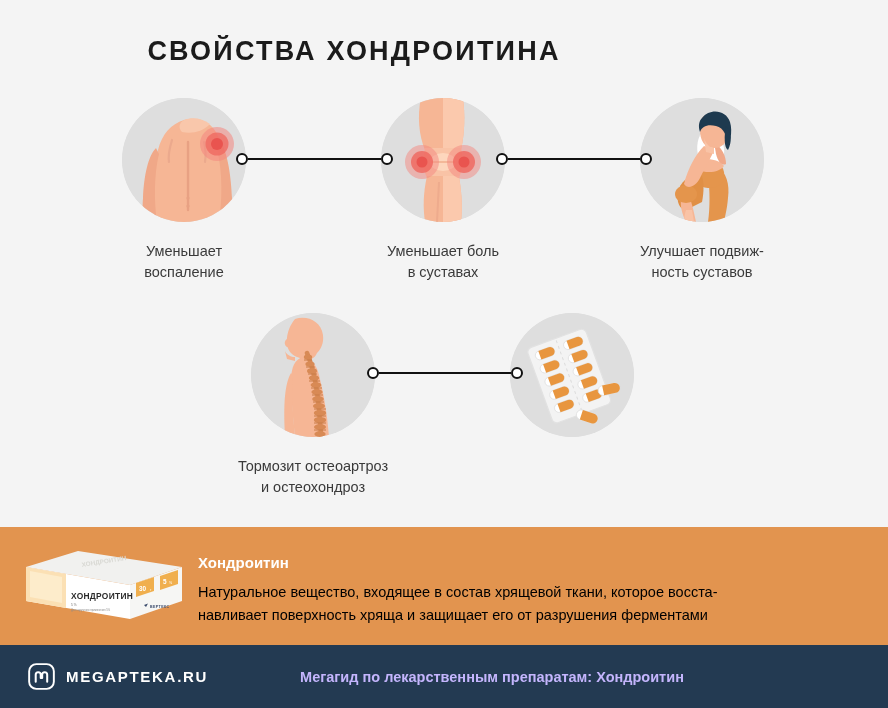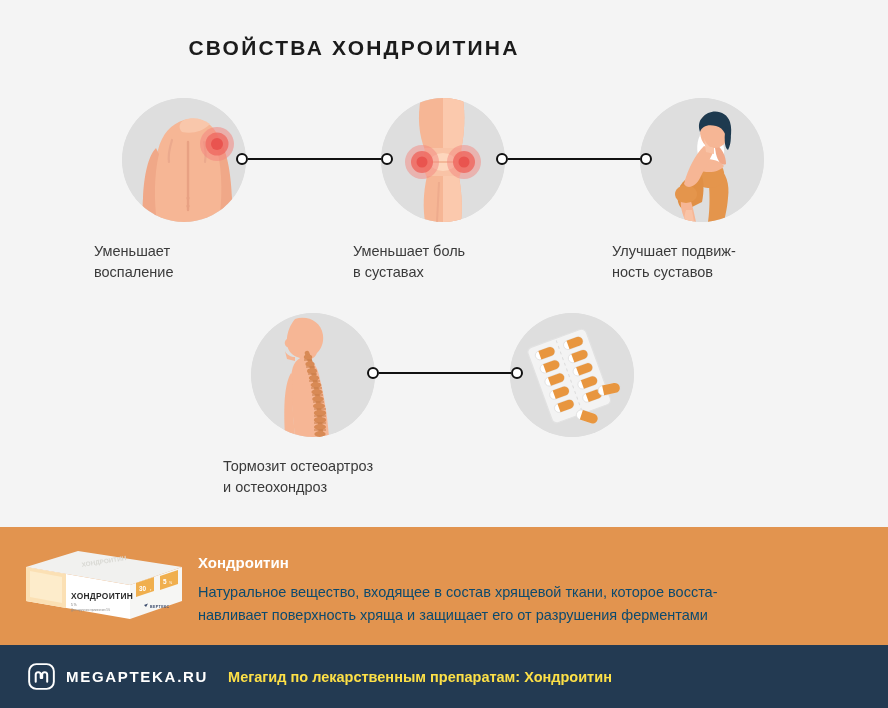--- a/index.html
+++ b/index.html
@@ -26,21 +26,21 @@
     overflow: hidden;
   }
 
   
   .title {
     position: absolute;
     top: 36px;
     left: 0;
     width: 708px;
     text-align: center;
-    font-size: 21px;
+    font-size: 27px;
     font-weight: bold;
     letter-spacing: 2.2px;
     color: #1b1b1b;
     text-transform: uppercase;
   }
 
   
   .node {
     position: absolute;
     width: 180px;
@@ -51,20 +51,21 @@
     height: 124px;
     margin: 0 auto;
     border-radius: 50%;
     background: #dedede;
     overflow: hidden;
   }
   .bubble svg { display: block; width: 124px; height: 124px; }
 
   .caption {
     margin-top: 19px;
+    text-align: center;
     font-size: 14.5px;
     line-height: 21px;
     color: #3a3a3a;
     white-space: pre-line;
   }
 
   
   #node-inflammation { left: 94px;  top: 98px; }
   #node-joint-pain   { left: 353px; top: 98px; }
   #node-mobility     { left: 612px; top: 98px; }
@@ -124,53 +125,54 @@
   }
   .banner-title {
     font-size: 15px;
     font-weight: bold;
     color: #ffffff;
     margin-bottom: 10px;
   }
   .banner-body {
     font-size: 14.5px;
     line-height: 23px;
-    color: #0c4a6e;
+    color: #000000;
     white-space: pre-line;
   }
 
   
   .footer {
     position: absolute;
     left: 0;
     top: 645px;
     width: 888px;
     height: 63px;
     background: #233a52;
     display: flex;
     align-items: center;
+    gap: 44px;
   }
   .footer-logo {
     display: flex;
     align-items: center;
     margin-left: 28px;
   }
   .footer-logo svg { display: block; width: 27px; height: 27px; }
   .footer-logo-text {
     margin-left: 11px;
     font-size: 15px;
     font-weight: bold;
     letter-spacing: 1.7px;
     color: #ffffff;
   }
   .footer-caption {
-    margin-left: 20px;
+    margin-left: 48px;
     font-size: 14.5px;
     font-weight: bold;
-    color: #fde047;
+    color: #c4b5fd;
   }
 </style>
 </head>
 <body>
 
 <div class="infographic">
 
   <div class="title">СВОЙСТВА ХОНДРОИТИНА</div>
 
   <div class="node" id="node-inflammation">

